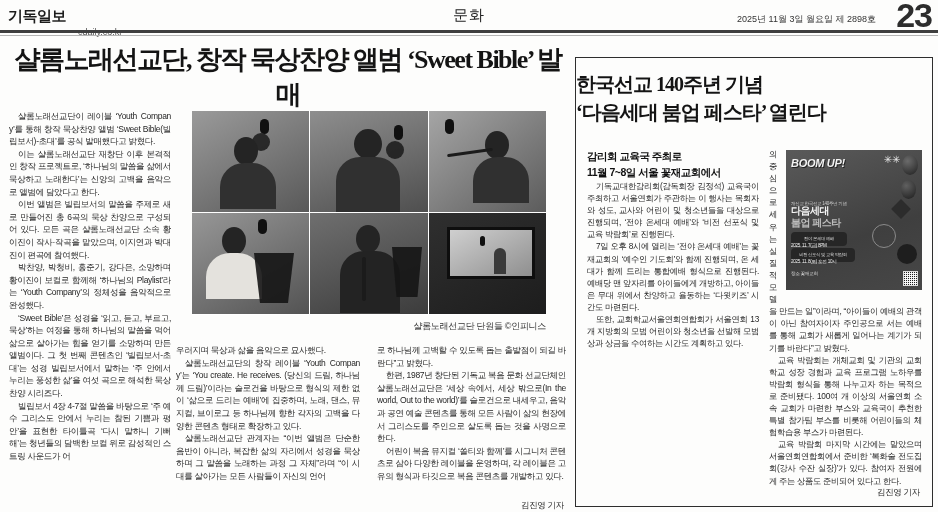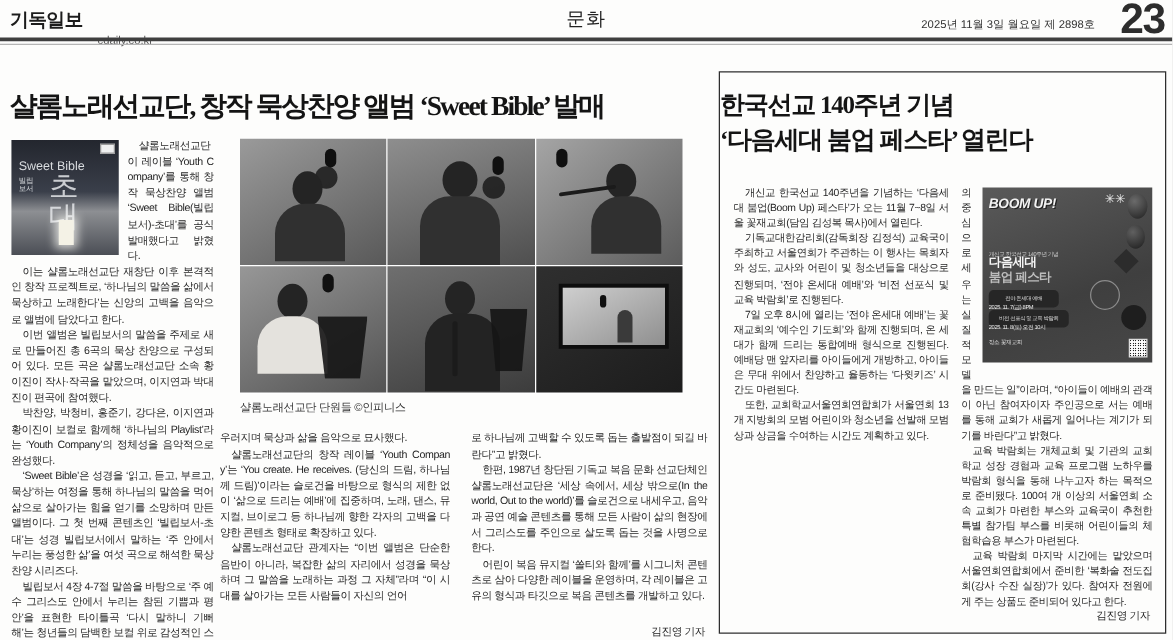--- a/index.html
+++ b/index.html
@@ -13,22 +13,22 @@
   .dateline{position:absolute;right:62px;top:13px;font-size:9px;color:#333;}
   .pagenum{position:absolute;right:6px;top:-4px;font-size:34px;font-weight:bold;color:#2d2d2d;letter-spacing:-1px;}
   .rule-thick{position:absolute;left:0;top:30px;width:938px;height:3px;background:#3f3f3f;}
   .rule-thin{position:absolute;left:0;top:35px;width:938px;height:1px;background:#b5b5b5;}
   
   .col{position:absolute;overflow:hidden;text-align:justify;font-size:8.5px;line-height:12.6px;
        letter-spacing:-0.3px;word-break:break-all;color:#262626;}
   .col p{margin:0;}
   .col p.ind{text-indent:9px;}
   
-  .l-head{position:absolute;left:8px;top:70px;width:560px;font-family:"Liberation Serif",serif;
-          font-size:22px;font-weight:bold;letter-spacing:-1.5px;color:#141414;}
+  .l-head{position:absolute;left:8px;top:42px;width:560px;font-family:"Liberation Serif",serif;
+          font-size:26px;font-weight:bold;letter-spacing:-1.5px;color:#141414;text-align:center;}
   #lcol1{left:9px;top:110px;width:162px;height:402px;}
   #lcol2{left:176px;top:344px;width:184px;height:168px;}
   #lcol3{left:377px;top:344px;width:189px;height:168px;}
   
   .album{float:left;width:86px;height:92px;margin:2px 7px 3px 0;position:relative;overflow:hidden;
          background:linear-gradient(180deg,#23262e 0%,#3a3f4a 45%,#8d8f93 62%,#4b4e55 100%);}
   .album .ttl{position:absolute;left:6px;top:16px;font-size:10px;color:#d9dcdf;letter-spacing:0;}
   .album .lbl{position:absolute;left:6px;top:30px;font-size:6px;color:#cfd2d6;width:14px;line-height:7px;}
   .album .big{position:absolute;left:30px;top:26px;font-size:24px;line-height:24px;color:#e4e6e9;
               width:26px;font-family:"Liberation Serif",serif;opacity:.85;}
@@ -49,21 +49,21 @@
   .head-sh{position:absolute;width:24px;height:28px;border-radius:50%;background:#242424;}
   .body-sh{position:absolute;width:56px;height:46px;border-radius:24px 24px 0 0;background:#303030;}
   .mic-sh{position:absolute;width:9px;height:15px;border-radius:5px;background:#101010;}
   .pop-sh{position:absolute;width:18px;height:18px;border-radius:50%;background:#1a1a1a;opacity:.85;}
   .rod-sh{position:absolute;width:46px;height:3px;background:#1b1b1b;border-radius:2px;}
   .stand-sh{position:absolute;width:40px;height:50px;background:#151515;
             clip-path:polygon(0 0,100% 0,85% 100%,15% 100%);opacity:.9;}
   .win-sh{position:absolute;left:18px;top:14px;width:82px;height:46px;background:linear-gradient(150deg,#cfcfcf,#8f8f8f);
           border:3px solid #0e0e0e;}
   .win-person{position:absolute;width:12px;height:26px;border-radius:6px 6px 0 0;background:#3a3a3a;}
-  .caption{position:absolute;left:192px;top:320px;width:354px;font-size:9px;color:#333;letter-spacing:-0.3px;}
+  .caption{position:absolute;left:192px;top:320px;width:354px;font-size:9px;color:#333;letter-spacing:-0.3px;text-align:right;}
   
   #rbox{position:absolute;left:575px;top:57px;width:356px;height:448px;border:1px solid #2e2e2e;background:#fdfdfc;}
   .r-head{position:absolute;left:0;top:12px;width:100%;font-family:"Liberation Serif",serif;
           font-weight:bold;font-size:20px;line-height:28px;letter-spacing:-1px;color:#141414;}
   .r-sub{font-size:10.5px;font-weight:bold;line-height:16px;letter-spacing:-0.5px;color:#111;
          margin-bottom:9px;text-indent:0 !important;}
   #rcol1{left:11px;top:90px;width:172px;height:350px;font-size:8.3px;line-height:12.1px;}
   #rcol2{left:193px;top:90px;width:153px;height:350px;font-size:8.3px;line-height:12.1px;}
   .reporter{position:absolute;right:2px;bottom:0;background:#fdfdfc;padding-left:5px;font-size:8.5px;color:#262626;}
   .colwrap{position:absolute;}
@@ -105,31 +105,24 @@
     <div class="section">문화</div>
     <div class="dateline">2025년 11월 3일 월요일 제 2898호</div>
     <div class="pagenum">23</div>
   </div>
   <div class="rule-thick"></div>
   <div class="rule-thin"></div>
 
   <div class="l-head">샬롬노래선교단, 창작 묵상찬양 앨범 ‘Sweet Bible’ 발매</div>
 
   <div id="lcol1" class="col">
-    <div class="album">
-      <div class="logo"></div>
-      <div class="ttl">Sweet Bible</div>
-      <div class="lbl">빌립보서</div>
-      <div class="big">초대</div>
-      <div class="door"></div>
-    </div>
     <p class="ind">샬롬노래선교단이 레이블 ‘Youth Company’를 통해 창작 묵상찬양 앨범 ‘Sweet Bible(빌립보서)-초대’를 공식 발매했다고 밝혔다.</p>
     <p class="ind">이는 샬롬노래선교단 재창단 이후 본격적인 창작 프로젝트로, ‘하나님의 말씀을 삶에서 묵상하고 노래한다’는 신앙의 고백을 음악으로 앨범에 담았다고 한다.</p>
     <p class="ind">이번 앨범은 빌립보서의 말씀을 주제로 새로 만들어진 총 6곡의 묵상 찬양으로 구성되어 있다. 모든 곡은 샬롬노래선교단 소속 황이진이 작사·작곡을 맡았으며, 이지연과 박대진이 편곡에 참여했다.</p>
-    <p class="ind">박찬양, 박청비, 홍준기, 강다은, 이지연과 황이진이 보컬로 함께해 ‘하나님의 Playlist’라는 ‘Youth Company’의 정체성을 음악적으로 완성했다.</p>
+    <p class="ind">박찬양, 박청비, 홍준기, 강다은, 소망하며 황이진이 보컬로 함께해 ‘하나님의 Playlist’라는 ‘Youth Company’의 정체성을 음악적으로 완성했다.</p>
     <p class="ind">‘Sweet Bible’은 성경을 ‘읽고, 듣고, 부르고, 묵상’하는 여정을 통해 하나님의 말씀을 먹어 삶으로 살아가는 힘을 얻기를 소망하며 만든 앨범이다. 그 첫 번째 콘텐츠인 ‘빌립보서-초대’는 성경 빌립보서에서 말하는 ‘주 안에서 누리는 풍성한 삶’을 여섯 곡으로 해석한 묵상 찬양 시리즈다.</p>
     <p class="ind">빌립보서 4장 4-7절 말씀을 바탕으로 ‘주 예수 그리스도 안에서 누리는 참된 기쁨과 평안’을 표현한 타이틀곡 ‘다시 말하니 기뻐해’는 청년들의 담백한 보컬 위로 감성적인 스트링 사운드가 어</p>
   </div>
 
   <div id="photos">
     <div class="ph ph1">
       <div class="mic-sh" style="left:68px;top:8px;"></div>
       <div class="pop-sh" style="left:60px;top:22px;"></div>
       <div class="head-sh" style="left:42px;top:26px;"></div>
       <div class="body-sh" style="left:28px;top:52px;"></div>
@@ -180,21 +173,24 @@
     <span class="reporter">김진영 기자</span>
   </div>
 
   <div id="rbox">
     <div class="r-head">
       <div>한국선교 140주년 기념</div>
       <div>‘다음세대 붐업 페스타’ 열린다</div>
     </div>
 
     <div id="rcol1" class="col colwrap">
-      <p class="ind">개신교 한국선교 140주년을 기념하는 ‘다음세대 붐업(Boom Up) 페스타’가 오는 11월 7~8일 서울 꽃재교회(담임 김성복 목사)에서 열린다.</p>
+      <p class="r-sub">
+        <span style="display:block;">감리회 교육국 주최로</span>
+        <span style="display:block;">11월 7~8일 서울 꽃재교회에서</span>
+      </p>
       <p class="ind">기독교대한감리회(감독회장 김정석) 교육국이 주최하고 서울연회가 주관하는 이 행사는 목회자와 성도, 교사와 어린이 및 청소년들을 대상으로 진행되며, ‘전야 온세대 예배’와 ‘비전 선포식 및 교육 박람회’로 진행된다.</p>
       <p class="ind">7일 오후 8시에 열리는 ‘전야 온세대 예배’는 꽃재교회의 ‘예수인 기도회’와 함께 진행되며, 온 세대가 함께 드리는 통합예배 형식으로 진행된다. 예배당 맨 앞자리를 아이들에게 개방하고, 아이들은 무대 위에서 찬양하고 율동하는 ‘다윗키즈’ 시간도 마련된다.</p>
       <p class="ind">또한, 교회학교서울연회연합회가 서울연회 13개 지방회의 모범 어린이와 청소년을 선발해 모범상과 상금을 수여하는 시간도 계획하고 있다.</p>
     </div>
 
     <div id="rcol2" class="col colwrap">
       <div class="poster">
         <div class="po-boom">BOOM UP!</div>
         <div class="po-spark">✳✳</div>
         <div class="po-bal1"></div>

